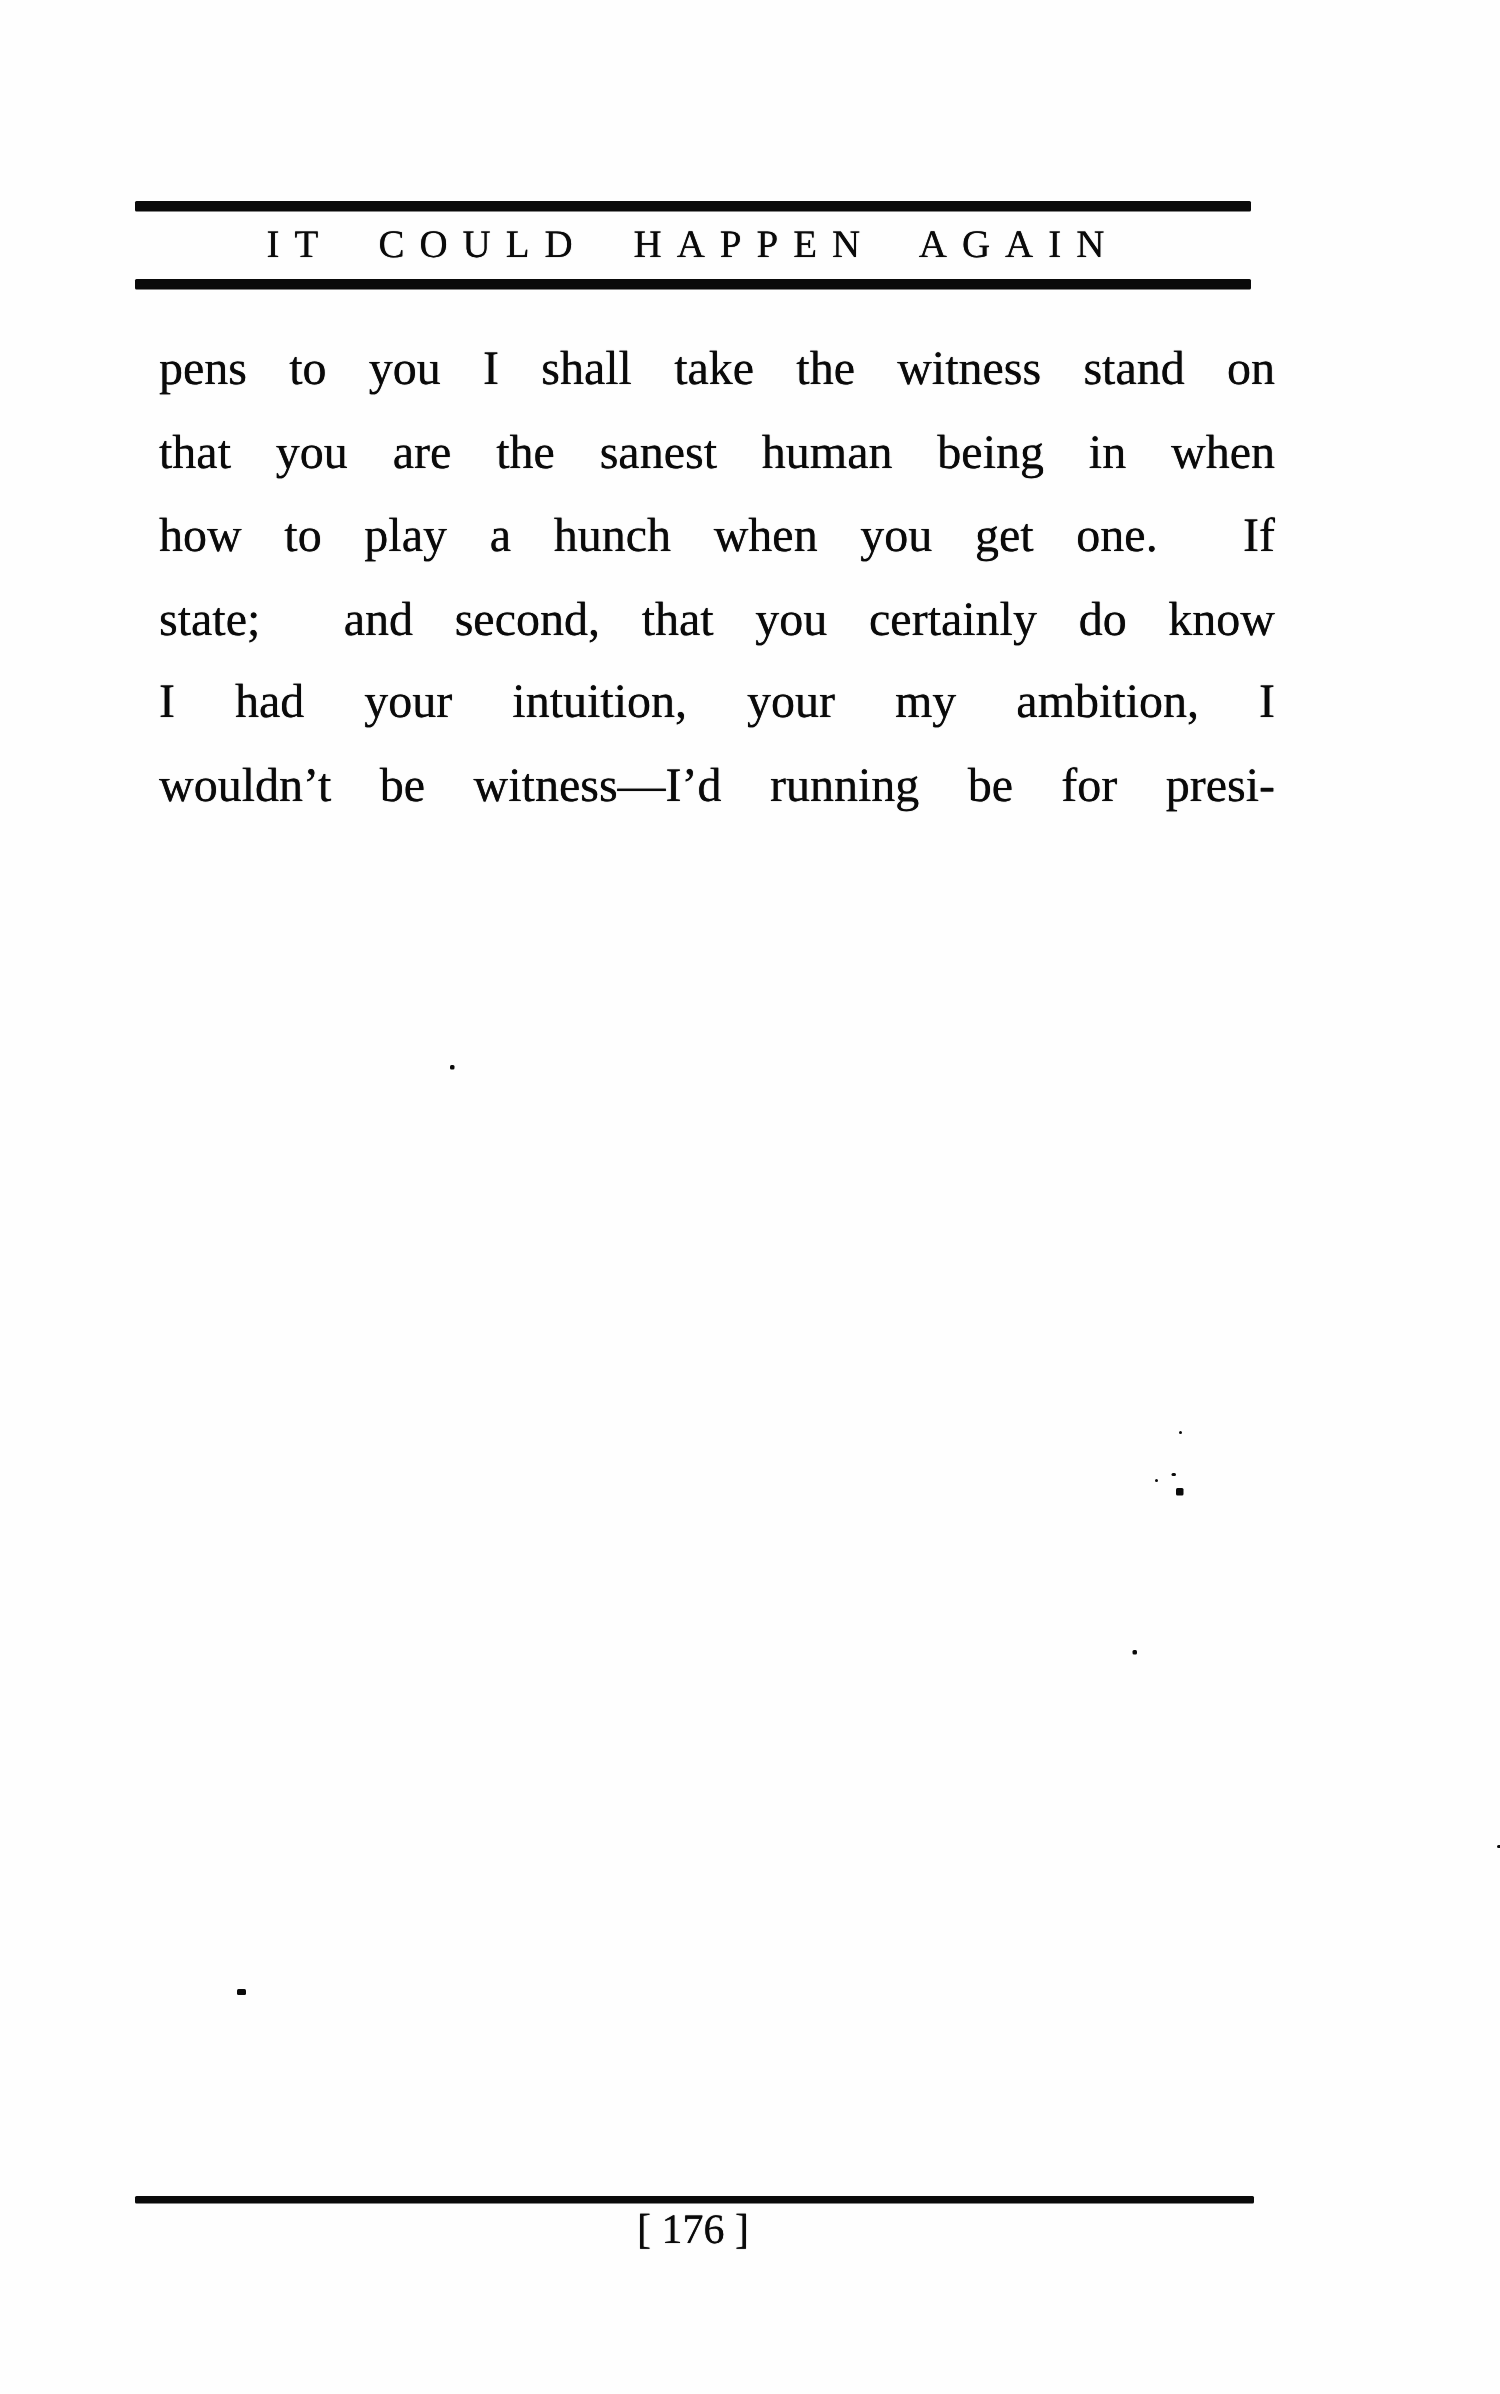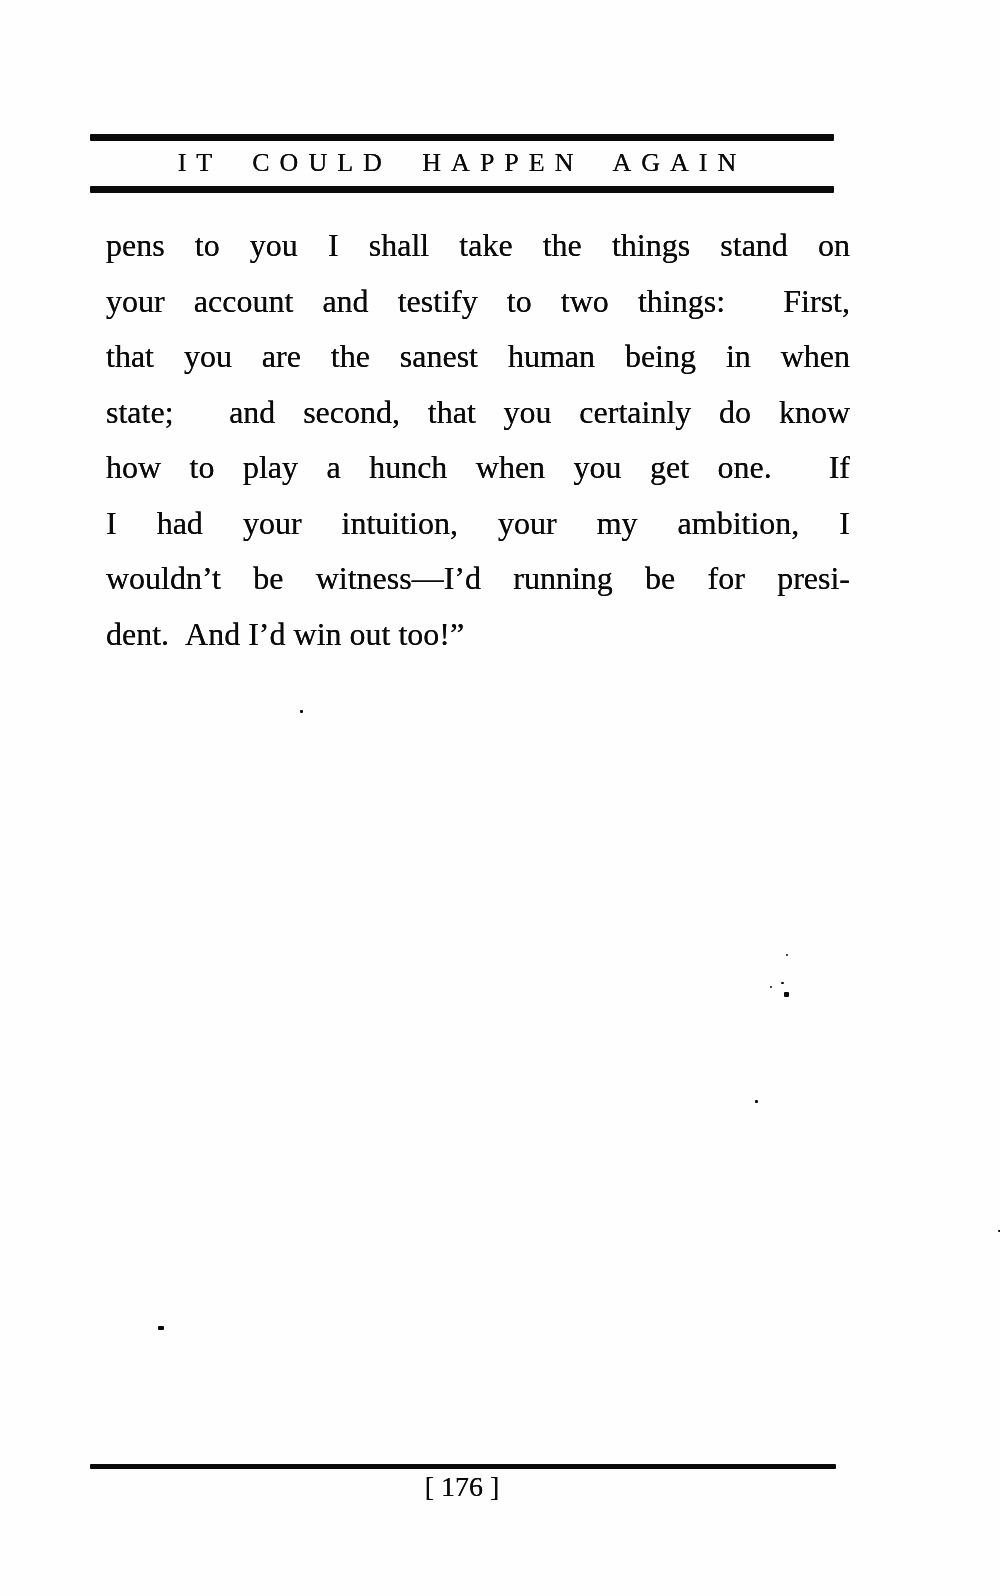--- a/index.html
+++ b/index.html
@@ -85,28 +85,26 @@
 
 <div class="page">
 
   <div class="rule rule-top"></div>
 
   <div class="running-head">IT COULD HAPPEN AGAIN</div>
 
   <div class="rule rule-under"></div>
 
   <div class="body-text">
-    <div class="line justify">pens to you I shall take the things stand on</div>
-    <div class="line justify">your account and testify to two things: &nbsp;First,</div>
+    <div class="line justify">pens to you I shall take the witness stand on</div>
     <div class="line justify">that you are the sanest human being in when</div>
+    <div class="line justify">how to play a hunch when you get one. &nbsp;If</div>
     <div class="line justify">state; &nbsp;and second, that you certainly do know</div>
-    <div class="line justify">how to play a hunch when you get one. &nbsp;If</div>
     <div class="line justify">I had your intuition, your my ambition, I</div>
     <div class="line justify">wouldn’t be witness—I’d running be for presi-</div>
-    <div class="line">dent. &nbsp;And I’d win out too!”</div>
   </div>
 
   <div class="rule rule-footer"></div>
 
   <div class="folio">[ 176 ]</div>
 
   <div class="speck" style="left:236px; top:646px; width:3px; height:3px;"></div>
   <div class="speck" style="left:722px; top:890px; width:2px; height:2px;"></div>
   <div class="speck" style="left:717px; top:918px; width:3px; height:2px;"></div>
   <div class="speck" style="left:706px; top:922px; width:2px; height:2px;"></div>

